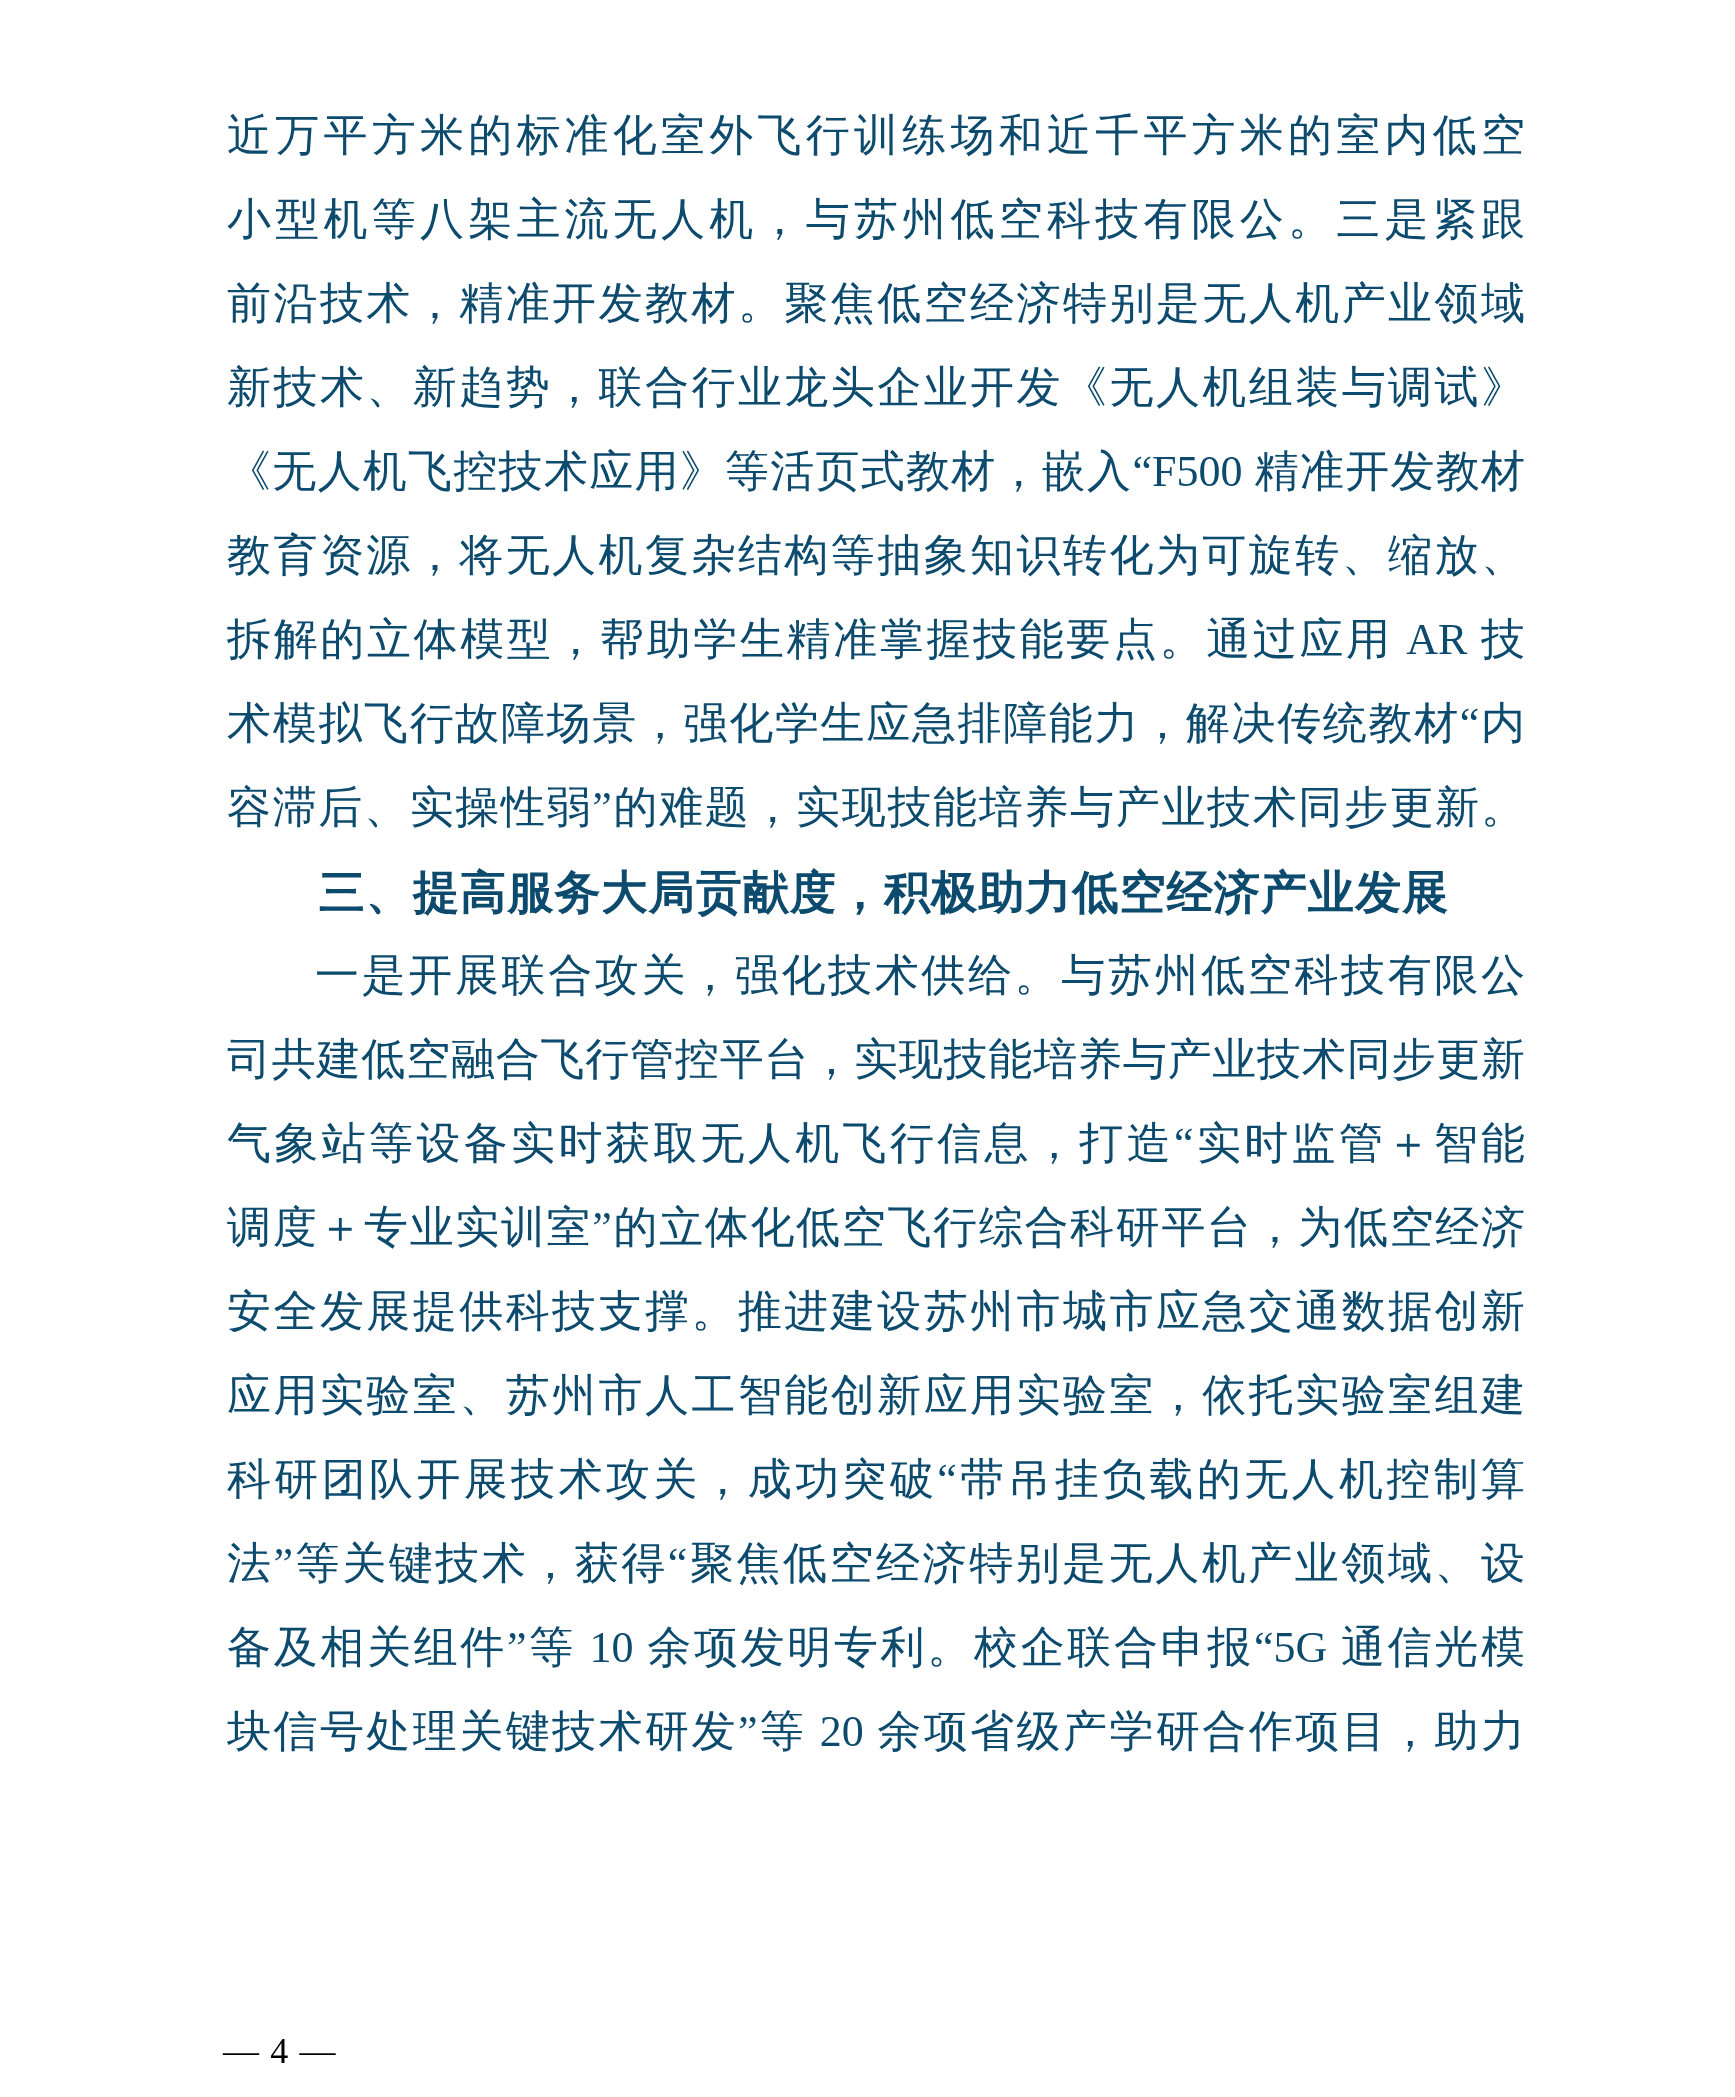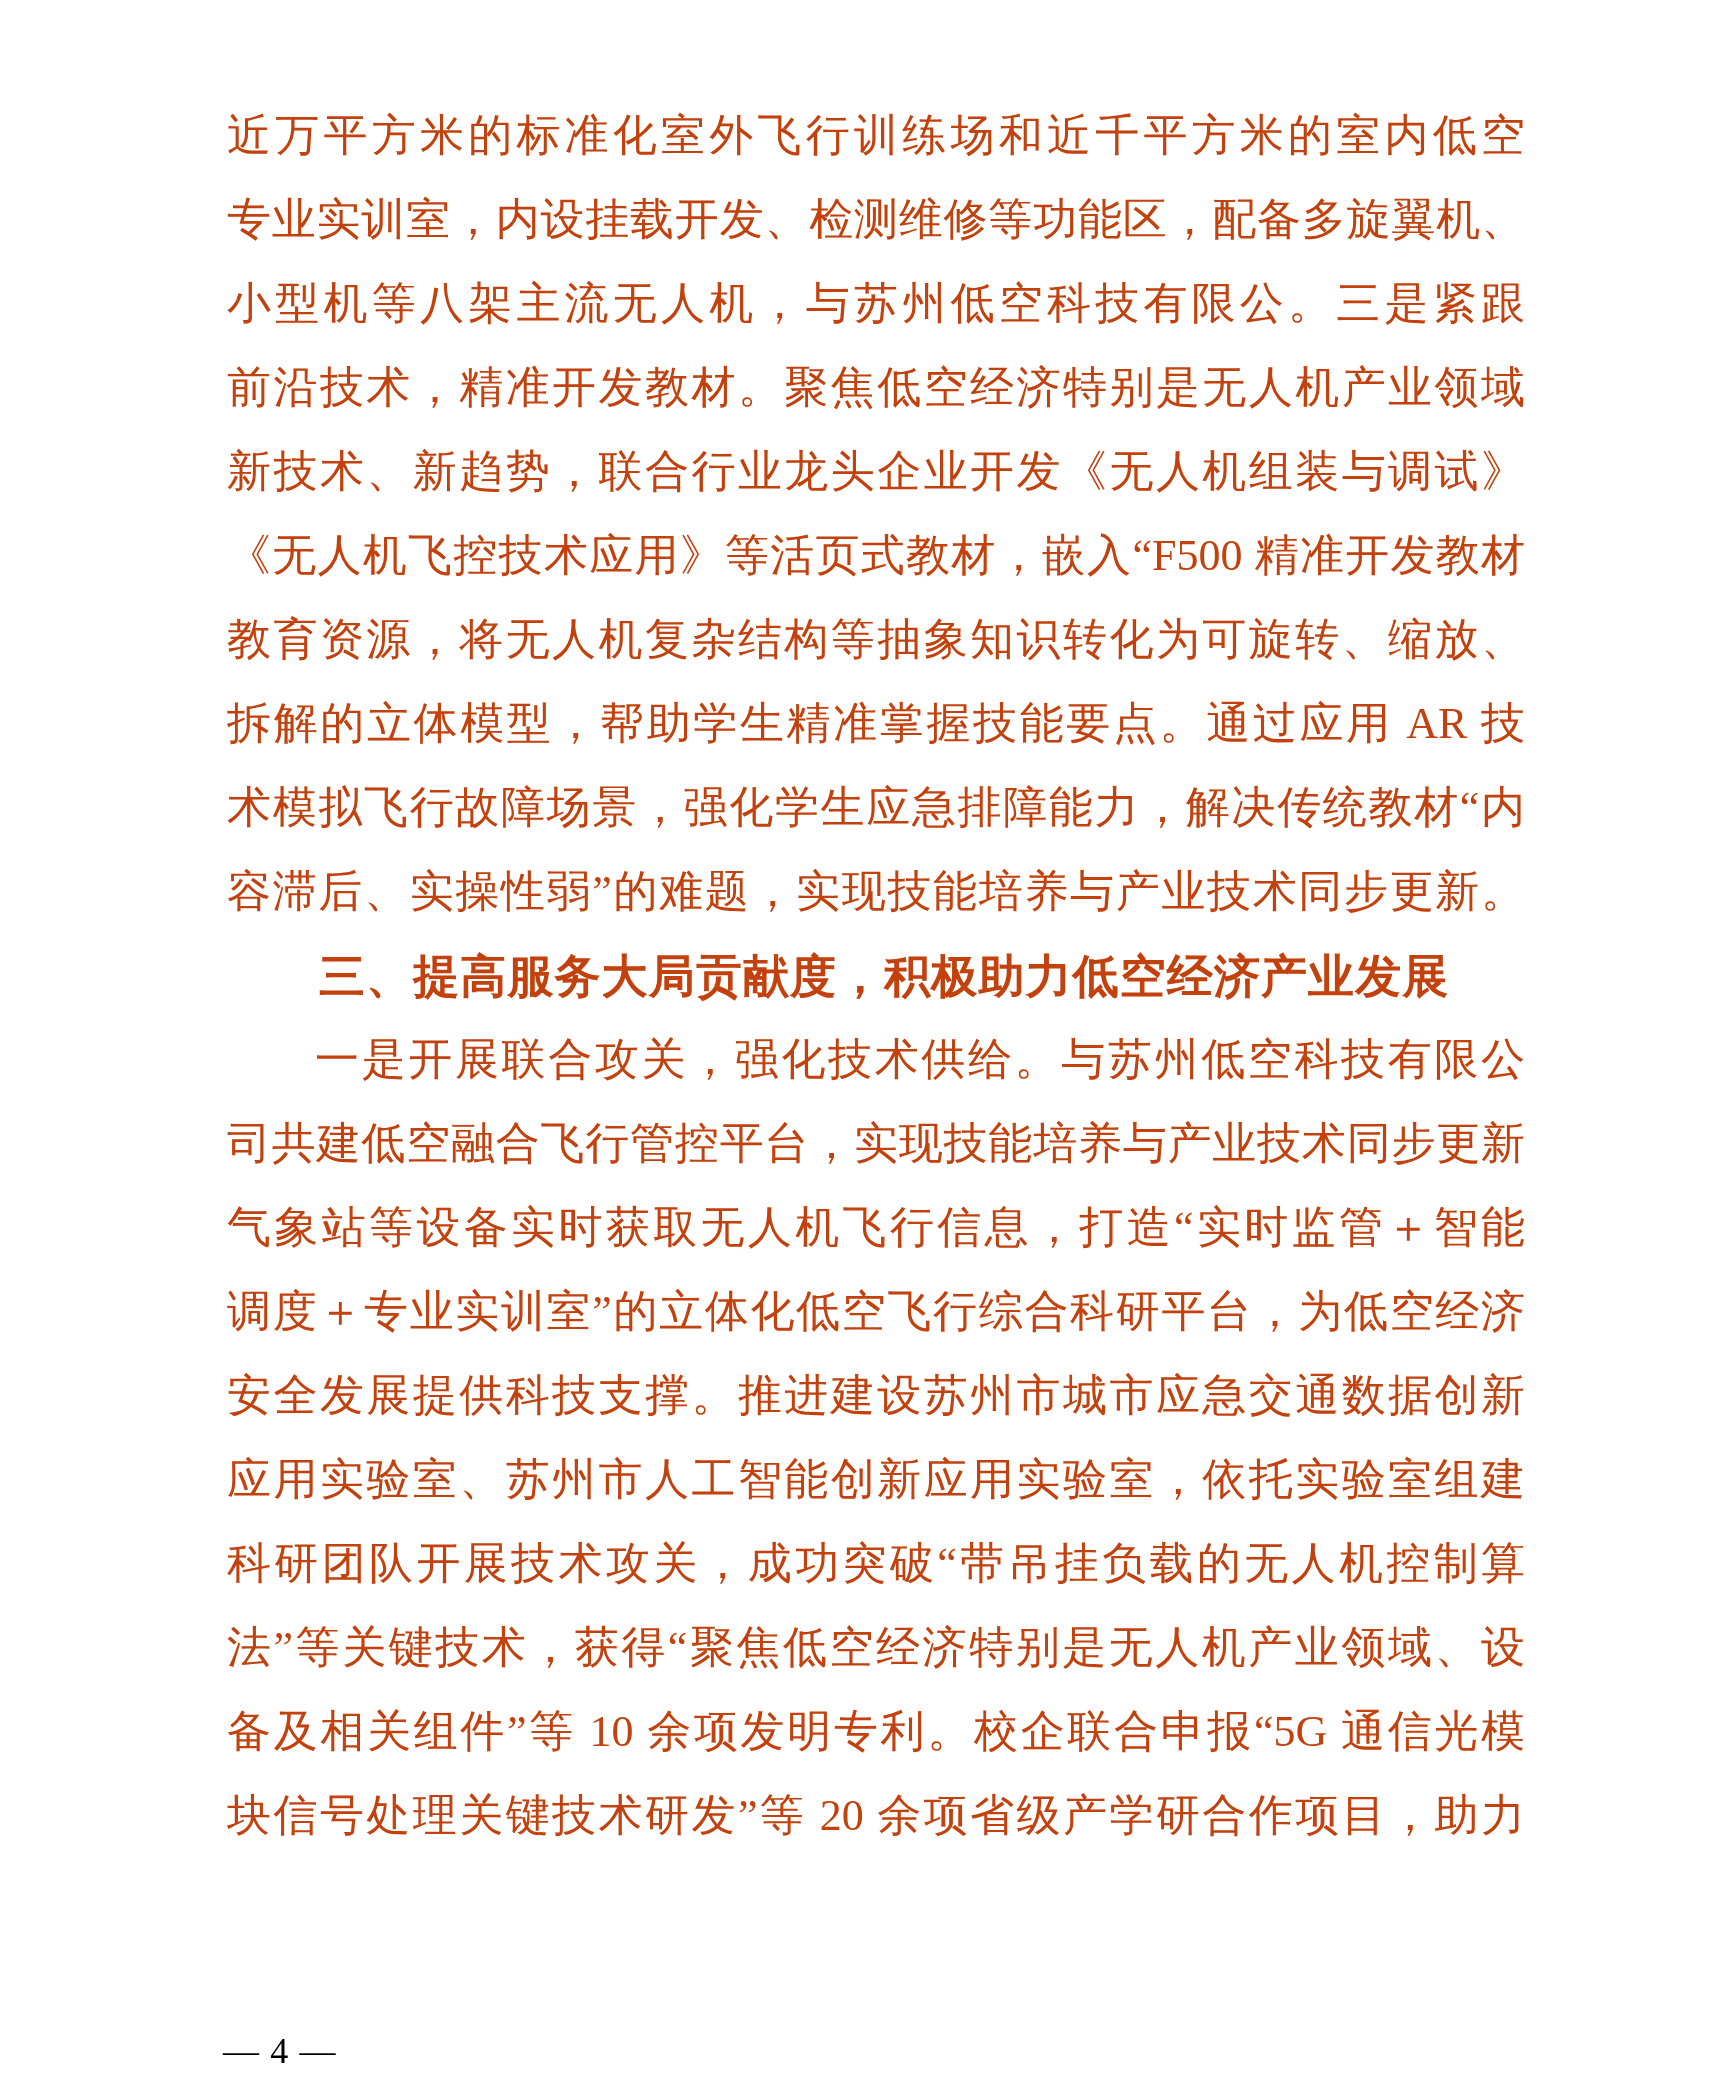--- a/index.html
+++ b/index.html
@@ -20,21 +20,21 @@
     position: absolute;
     left: 227px;
     top: 94px;
     width: 1298px;
   }
   .line {
     height: 84px;
     line-height: 84px;
     font-size: 44px;
     font-family: "Liberation Serif", "DejaVu Serif", serif;
-    color: #c2410c;
+    color: #0c4a6e;
     text-align: justify;
     text-align-last: justify;
     overflow: hidden;
     white-space: nowrap;
   }
   .line.body-indent {
     text-indent: 2em;
   }
   .line.heading {
     font-family: "Liberation Sans", "DejaVu Sans", sans-serif;
@@ -55,21 +55,20 @@
     color: #000000;
     letter-spacing: 1.1px;
   }
 </style>
 </head>
 <body>
 
 <div class="page">
   <div class="text-block">
       <div class="line body">近万平方米的标准化室外飞行训练场和近千平方米的室内低空</div>
-      <div class="line body">专业实训室，内设挂载开发、检测维修等功能区，配备多旋翼机、</div>
       <div class="line body">小型机等八架主流无人机，与苏州低空科技有限公。三是紧跟</div>
       <div class="line body">前沿技术，精准开发教材。聚焦低空经济特别是无人机产业领域</div>
       <div class="line body">新技术、新趋势，联合行业龙头企业开发《无人机组装与调试》</div>
       <div class="line body">《无人机飞控技术应用》等活页式教材，嵌入“F500 精准开发教材</div>
       <div class="line body">教育资源，将无人机复杂结构等抽象知识转化为可旋转、缩放、</div>
       <div class="line body">拆解的立体模型，帮助学生精准掌握技能要点。通过应用 AR 技</div>
       <div class="line body">术模拟飞行故障场景，强化学生应急排障能力，解决传统教材“内</div>
       <div class="line body">容滞后、实操性弱”的难题，实现技能培养与产业技术同步更新。</div>
       <div class="line heading">三、提高服务大局贡献度，积极助力低空经济产业发展</div>
       <div class="line body-indent">一是开展联合攻关，强化技术供给。与苏州低空科技有限公</div>

